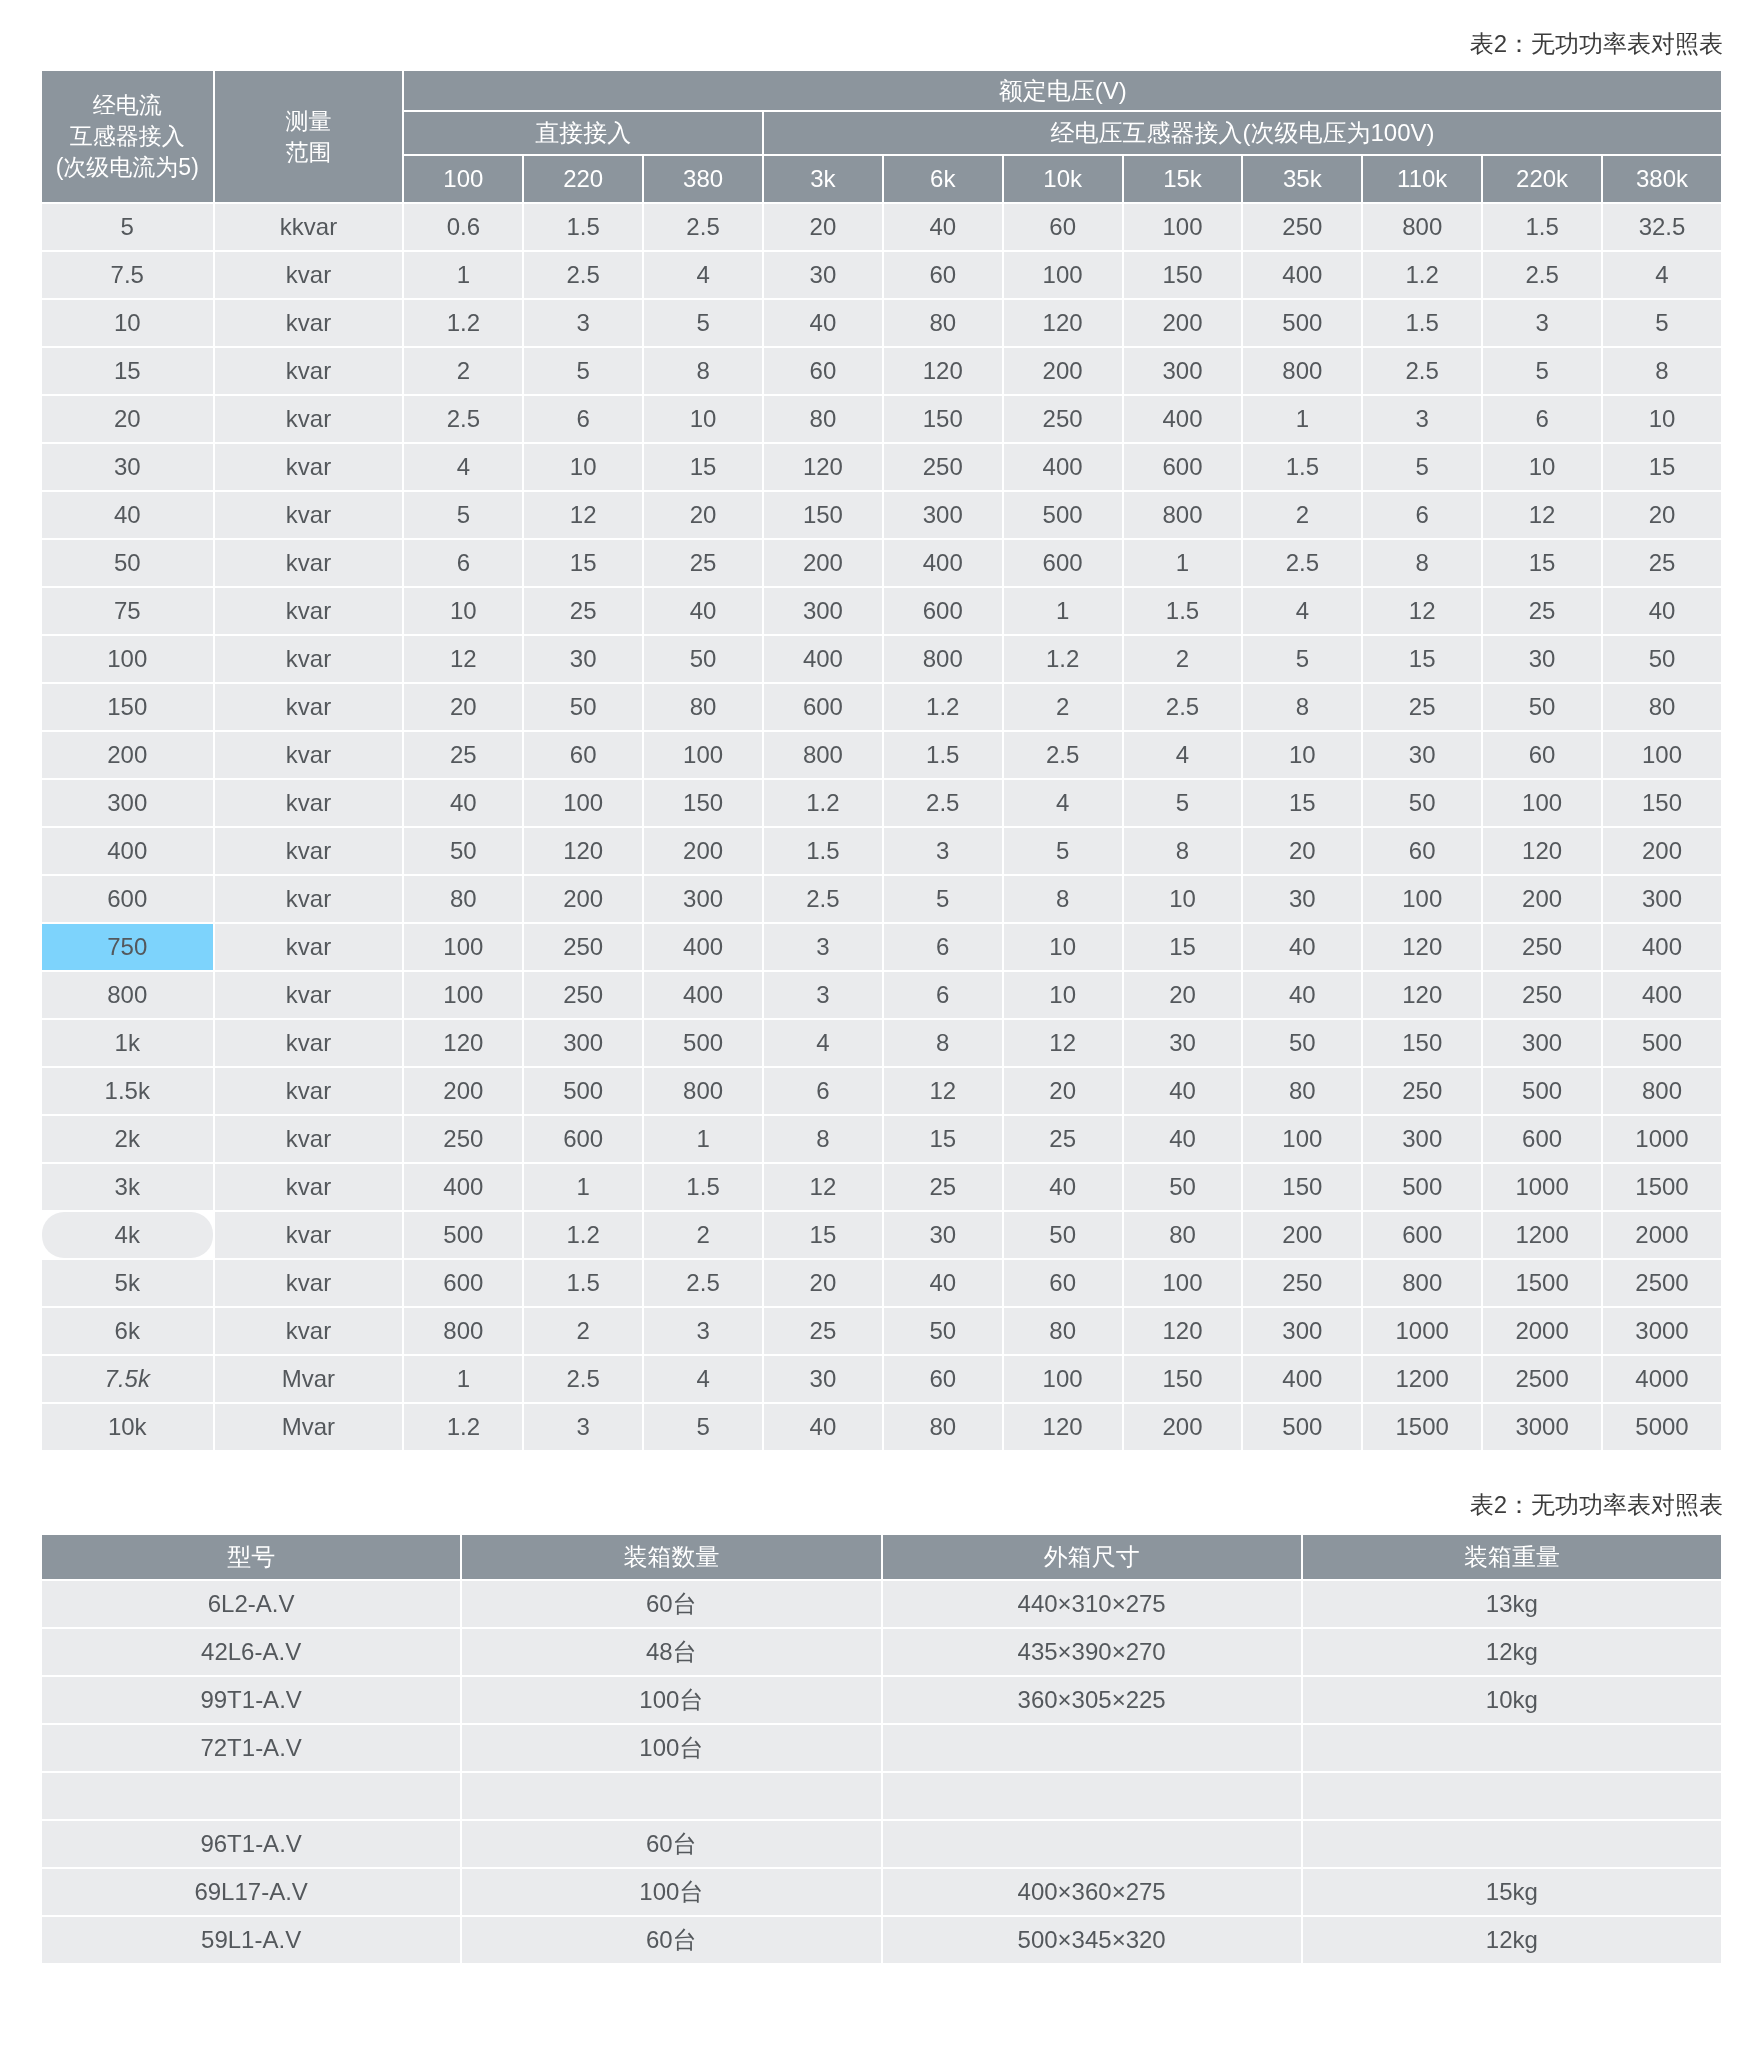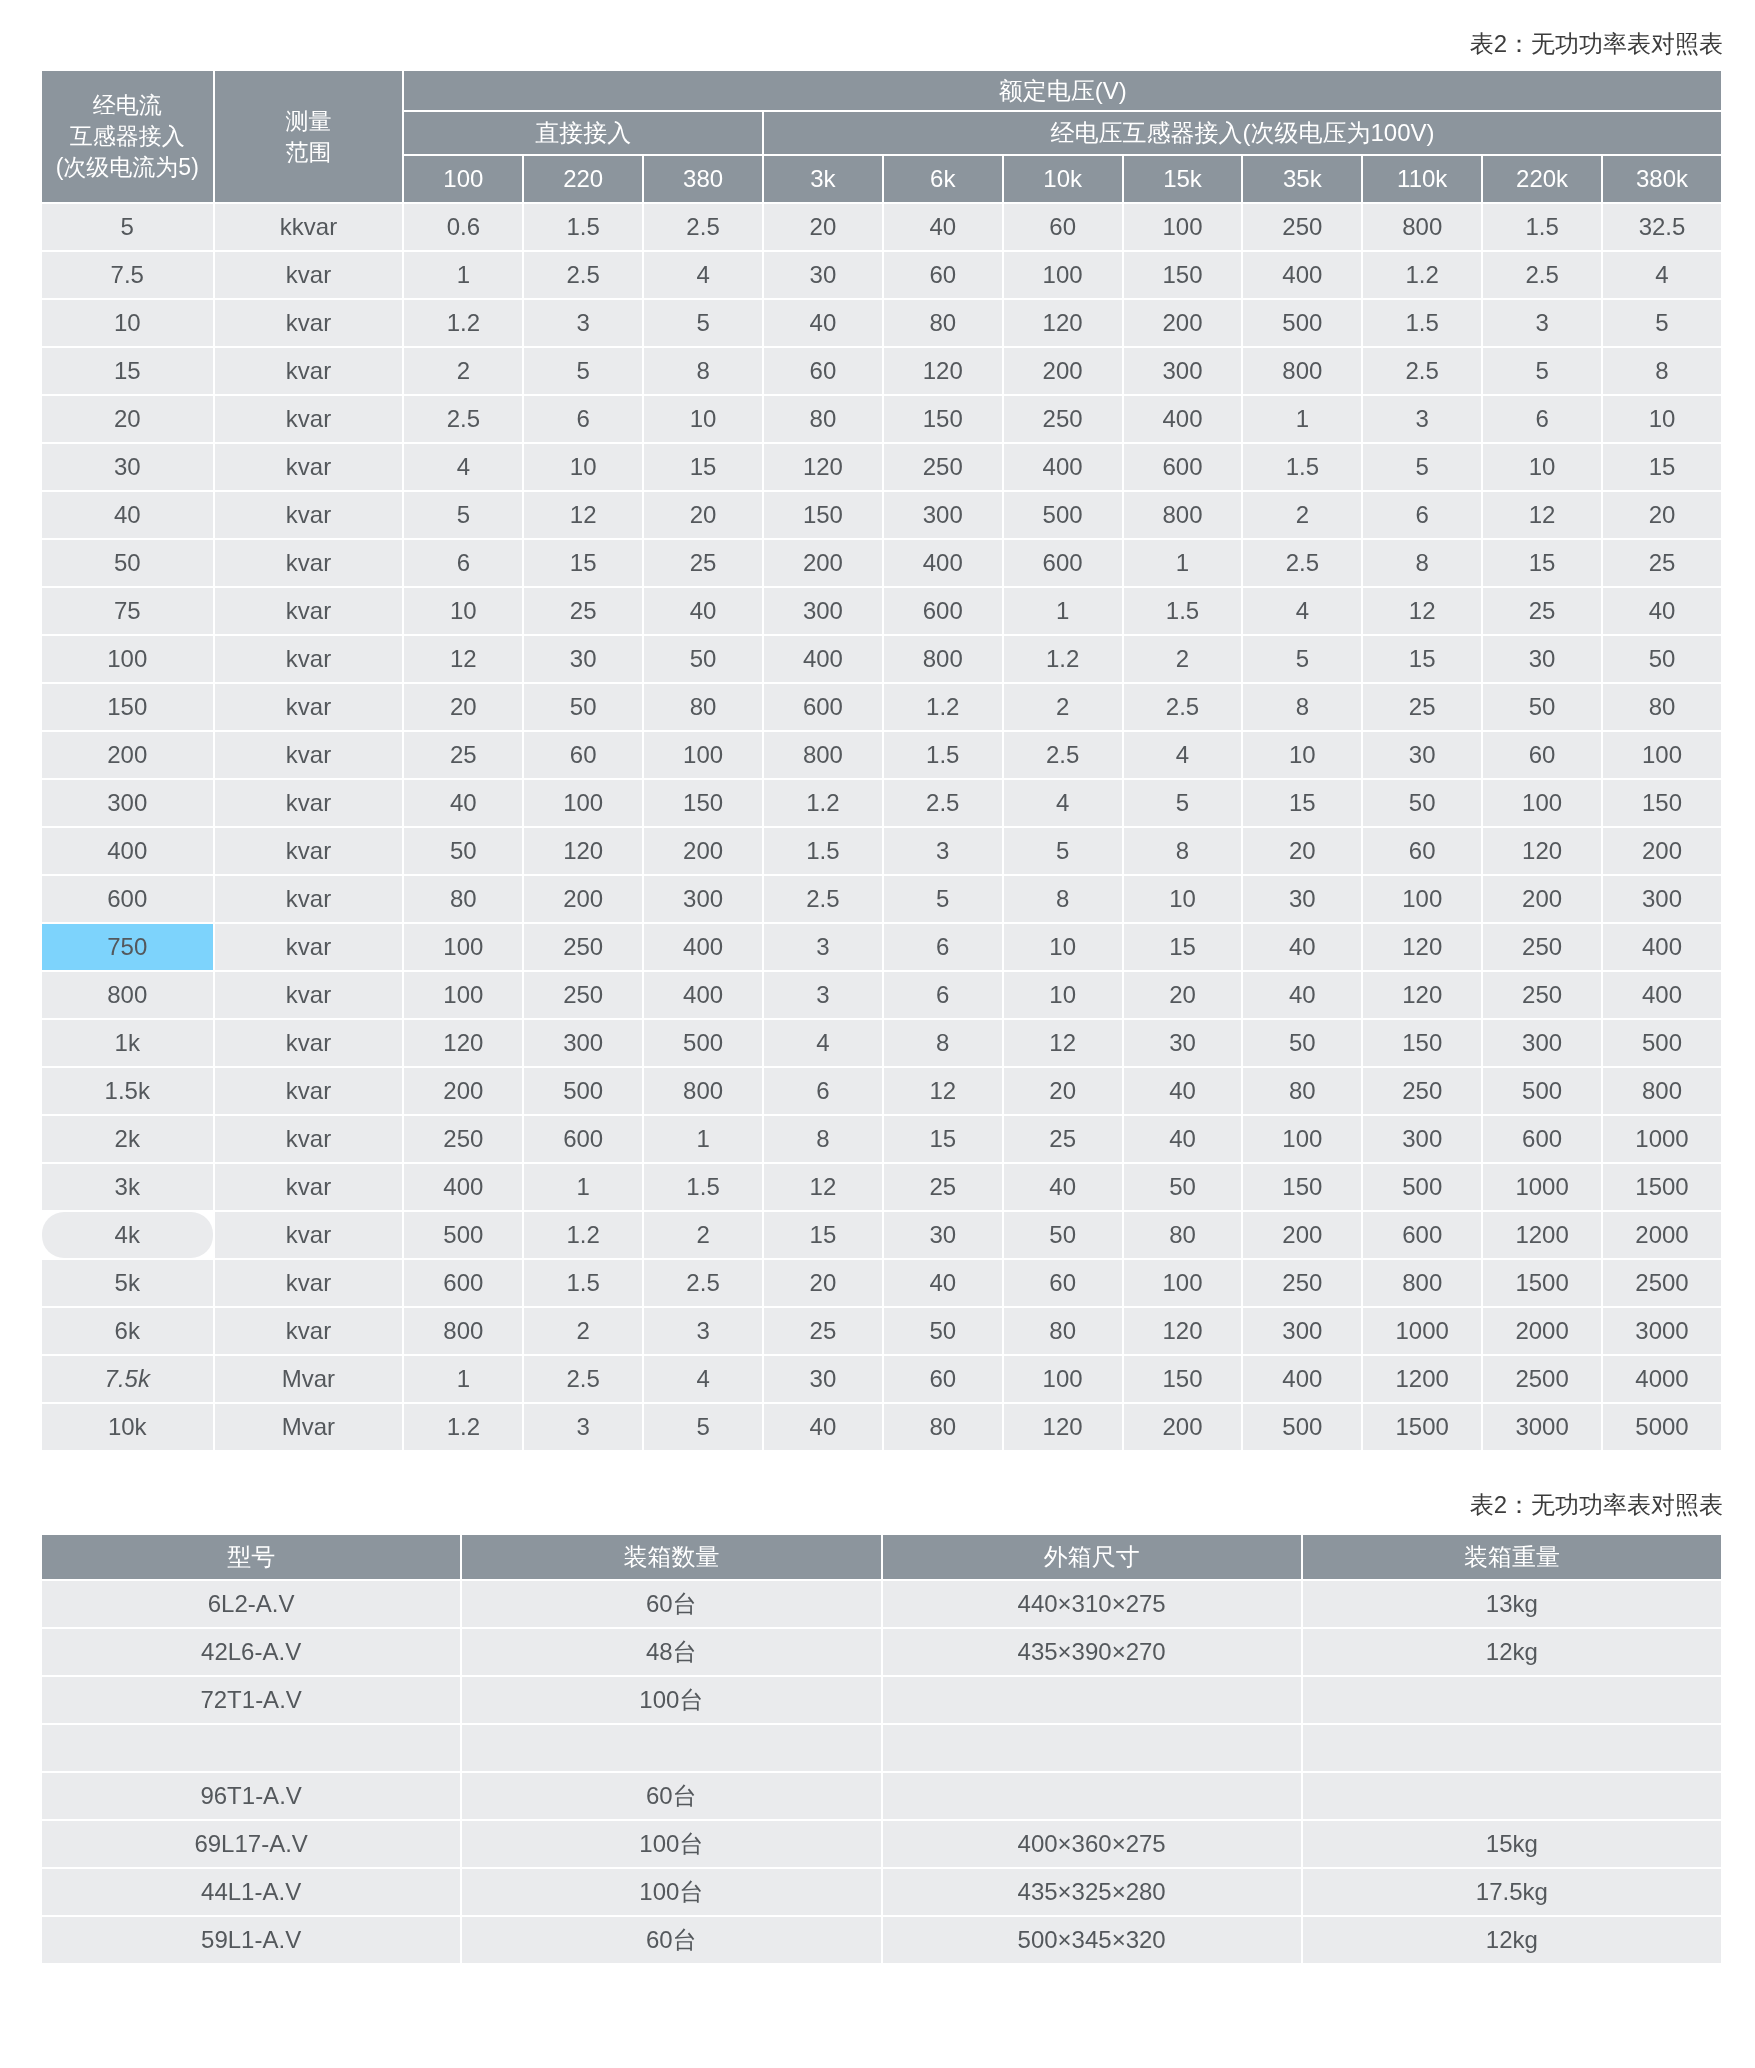--- a/index.html
+++ b/index.html
@@ -519,20 +519,26 @@
           <td style="background: rgb(234, 235, 237);">440×310×275</td>
           <td style="background: rgb(234, 235, 237);">13kg</td>
         </tr>
         <tr>
           <td style="background: rgb(234, 235, 237);">42L6-A.V</td>
           <td style="background: rgb(234, 235, 237);">48台</td>
           <td style="background: rgb(234, 235, 237);">435×390×270</td>
           <td style="background: rgb(234, 235, 237);">12kg</td>
         </tr>
         <tr>
+          <td style="background: rgb(234, 235, 237);">99T1-A.V</td>
+          <td style="background: rgb(234, 235, 237);">100台</td>
+          <td style="background: rgb(234, 235, 237);">360×305×225</td>
+          <td style="background: rgb(234, 235, 237);">10kg</td>
+        </tr>
+        <tr>
           <td style="background: rgb(234, 235, 237);">72T1-A.V</td>
           <td style="background: rgb(234, 235, 237);">100台</td>
           <td style="background: rgb(234, 235, 237);"></td>
           <td style="background: rgb(234, 235, 237);"></td>
         </tr>
         <tr>
           <td style="background: rgb(234, 235, 237);"></td>
           <td style="background: rgb(234, 235, 237);"></td>
           <td style="background: rgb(234, 235, 237);"></td>
           <td style="background: rgb(234, 235, 237);"></td>
@@ -543,26 +549,20 @@
           <td style="background: rgb(234, 235, 237);"></td>
           <td style="background: rgb(234, 235, 237);"></td>
         </tr>
         <tr>
           <td style="background: rgb(234, 235, 237);">69L17-A.V</td>
           <td style="background: rgb(234, 235, 237);">100台</td>
           <td style="background: rgb(234, 235, 237);">400×360×275</td>
           <td style="background: rgb(234, 235, 237);">15kg</td>
         </tr>
         <tr>
-          <td style="background: rgb(234, 235, 237);">44L1-A.V</td>
-          <td style="background: rgb(234, 235, 237);">100台</td>
-          <td style="background: rgb(234, 235, 237);">435×325×280</td>
-          <td style="background: rgb(234, 235, 237);">17.5kg</td>
-        </tr>
-        <tr>
           <td style="background: rgb(234, 235, 237);">59L1-A.V</td>
           <td style="background: rgb(234, 235, 237);">60台</td>
           <td style="background: rgb(234, 235, 237);">500×345×320</td>
           <td style="background: rgb(234, 235, 237);">12kg</td>
         </tr>
       </tbody>
   </table>
 
 </div>
 

